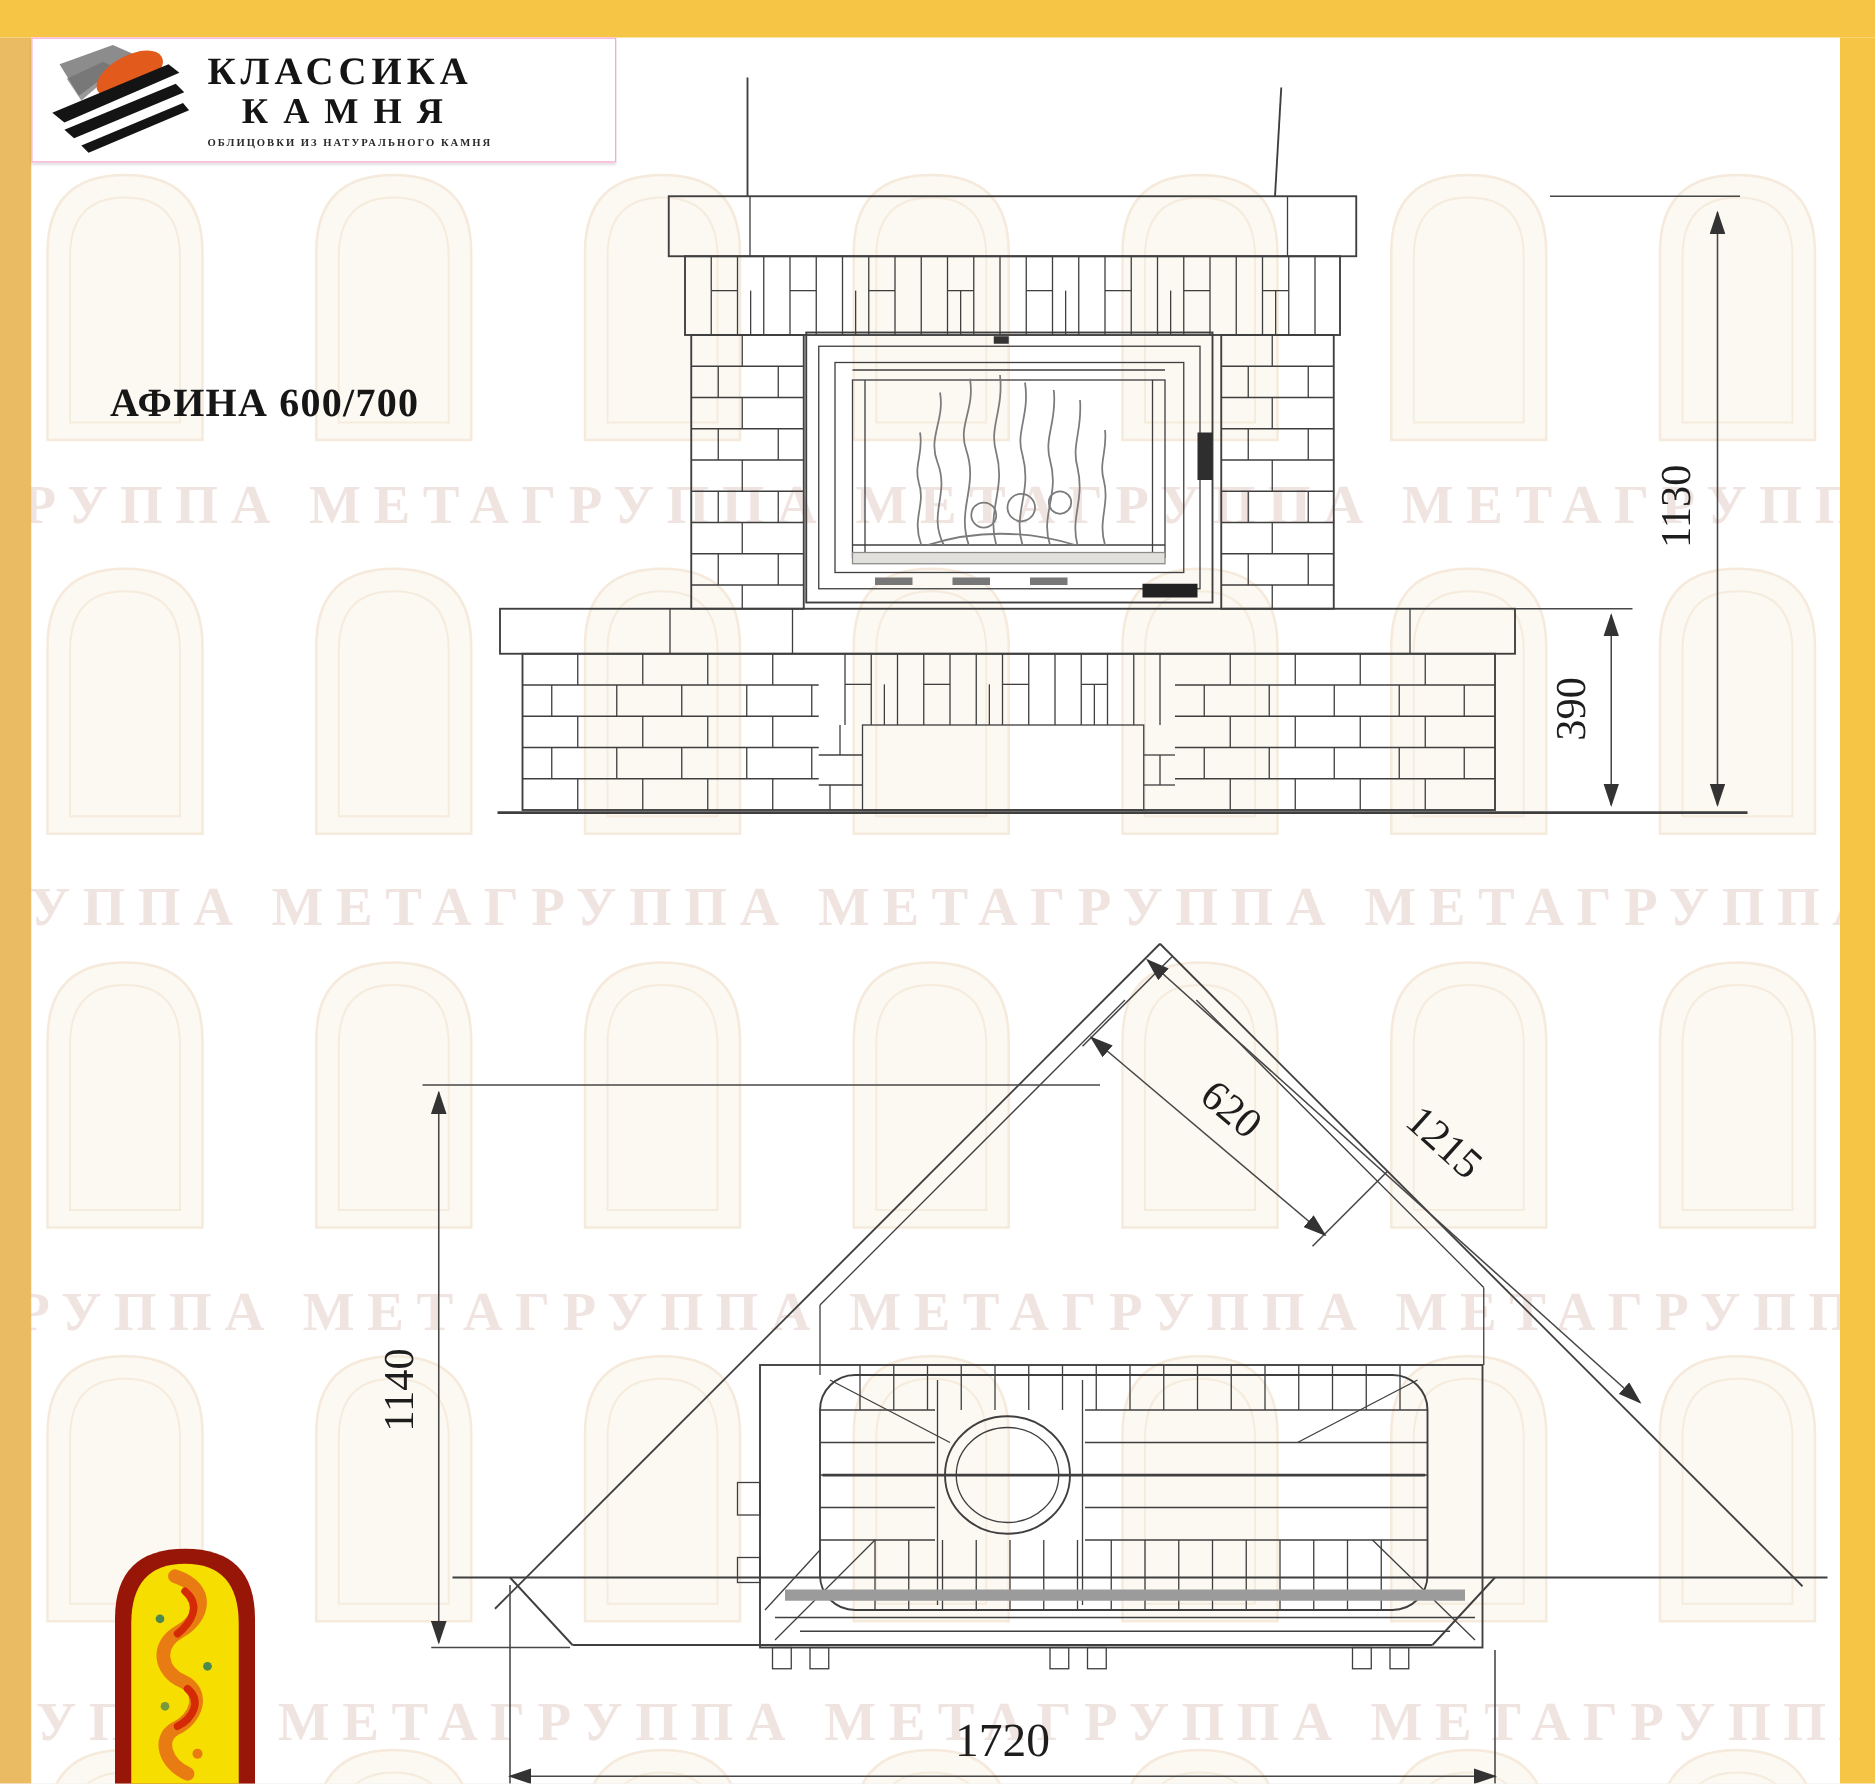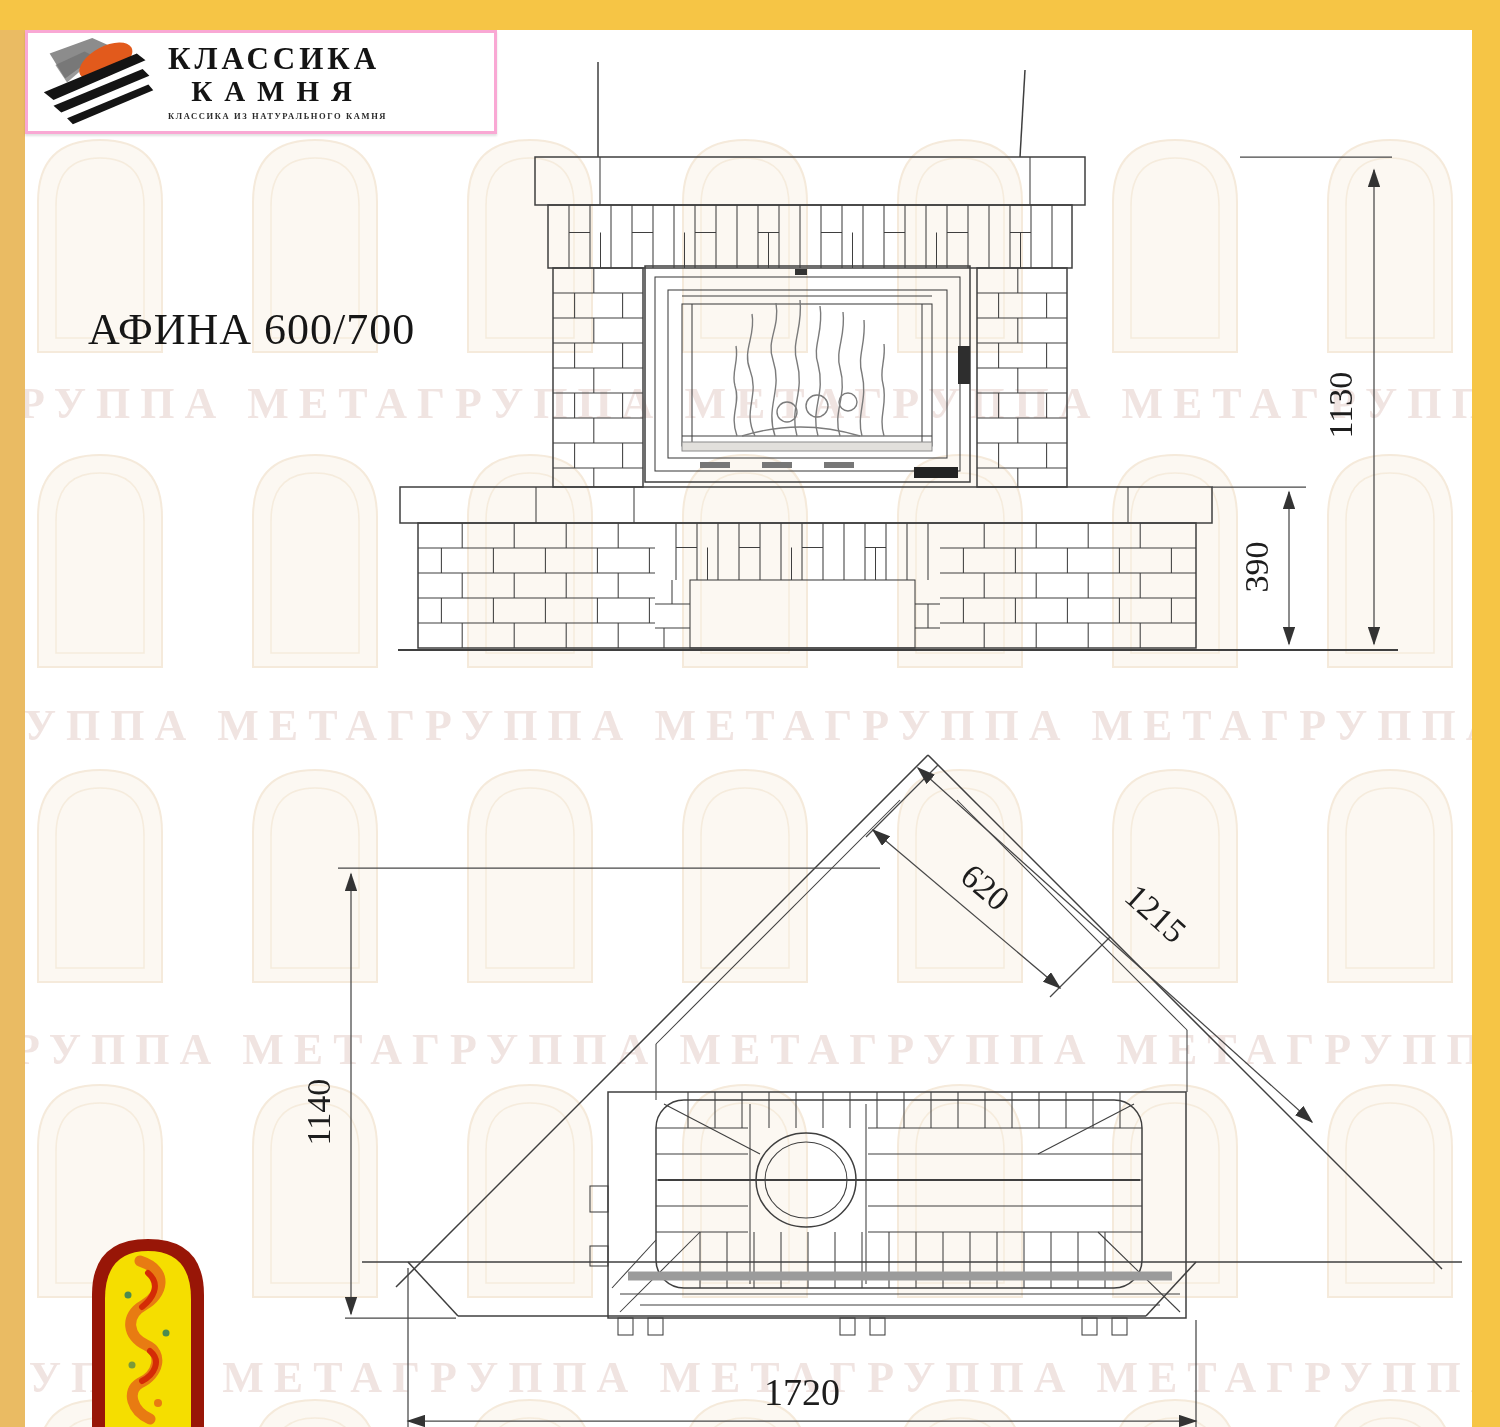--- a/index.html
+++ b/index.html
@@ -5,28 +5,28 @@
   html,body{margin:0;padding:0;background:#e8e8e8;}
   .canvas{position:relative;width:1500px;height:1427px;background:#fff;overflow:hidden;
           font-family:"Liberation Serif",serif;}
   
   .bar{position:absolute;}
   .bar-top{left:0;top:0;width:1500px;height:30px;background:var(--border_top);}
   .bar-left{left:0;top:30px;width:25px;height:1397px;background:var(--border_side);}
   .bar-right{left:1472px;top:30px;width:28px;height:1397px;background:var(--border_top);}
   
   .logo-box{position:absolute;left:25px;top:30px;width:466px;height:98px;background:#fff;
-            border:3px solid #f9a8d4;box-shadow:0 2px 2px rgba(0,0,0,.12);display:flex;align-items:center;}
+            border:1px solid #f9a8d4;box-shadow:0 2px 2px rgba(0,0,0,.12);display:flex;align-items:center;}
   .logo-emblem{width:132px;height:92px;flex:0 0 auto;margin-left:6px;}
   .logo-text{display:flex;flex-direction:column;line-height:1;margin-left:2px;}
   .logo-l1{font-weight:bold;font-size:31px;letter-spacing:4px;color:var(--logo_dark);}
   .logo-l2{font-weight:bold;font-size:29px;letter-spacing:12px;color:var(--logo_dark);margin-top:3px;text-align:center;}
   .logo-tag{font-size:8.5px;font-weight:bold;letter-spacing:1.6px;color:#2a2a2a;margin-top:6px;}
   
-  .model-title{position:absolute;left:88px;top:304px;font-size:44px;font-weight:normal;
+  .model-title{position:absolute;left:88px;top:304px;font-size:32px;font-weight:bold;
                letter-spacing:1px;color:#161616;}
   
   .draw{position:absolute;left:0;top:0;}
   .ln{stroke:var(--line);stroke-width:1.5;fill:none;}
   .thin{stroke-width:1.05;}
   .thick{stroke-width:2.2;}
   .dim{stroke:var(--dim);stroke-width:1.25;fill:none;}
   .dimtxt{font-family:"Liberation Serif",serif;font-size:34px;fill:#1d1d1d;text-anchor:middle;}
   .big{font-size:38px;}
   .wmtext{font-family:"Liberation Serif",serif;font-weight:bold;font-size:44px;
@@ -490,21 +490,21 @@
       <polygon points="14,18 58,2 76,10 30,44" fill="var(--logo_gray)"></polygon>
       <polygon points="20,30 50,16 62,22 32,48" fill="#6f6f6f" opacity=".7"></polygon>
       <ellipse cx="72" cy="26" rx="30" ry="15" transform="rotate(-28 72 26)" fill="var(--logo_orange)"></ellipse>
       <polygon points="8,58 104,18 113,25 18,66" fill="var(--logo_dark)"></polygon>
       <polygon points="18,72 110,34 117,41 26,79" fill="var(--logo_dark)"></polygon>
       <polygon points="32,85 116,50 121,56 38,91" fill="var(--logo_dark)"></polygon>
     </svg>
     <div class="logo-text">
       <span class="logo-l1">КЛАССИКА</span>
       <span class="logo-l2">КАМНЯ</span>
-      <span class="logo-tag">КЛАССИКА ИЗ НАТУРАЛЬНОГО КАМНЯ</span>
+      <span class="logo-tag">ОБЛИЦОВКИ ИЗ НАТУРАЛЬНОГО КАМНЯ</span>
     </div>
   </div>
 
   <div class="model-title">АФИНА 600/700</div>
 
   <svg class="brand-arch" width="120" height="200" viewBox="0 0 120 200">
     <path d="M4,200 V62 Q4,6 60,6 Q116,6 116,62 V200 Z" fill="var(--mark_red)"></path>
     <path d="M17,200 V66 Q17,18 60,18 Q103,18 103,66 V200 Z" fill="var(--mark_yellow)"></path>
     <path d="M52,28 C82,38 74,62 56,72 C36,83 40,104 58,112 C76,120 70,142 52,150 C38,158 44,178 62,186" stroke="var(--mark_orange)" stroke-width="11" fill="none" stroke-linecap="round"></path>
     <path d="M60,40 C74,52 64,66 54,74 M62,118 C74,128 66,142 54,148" stroke="var(--mark_flame)" stroke-width="6" fill="none" stroke-linecap="round"></path>

